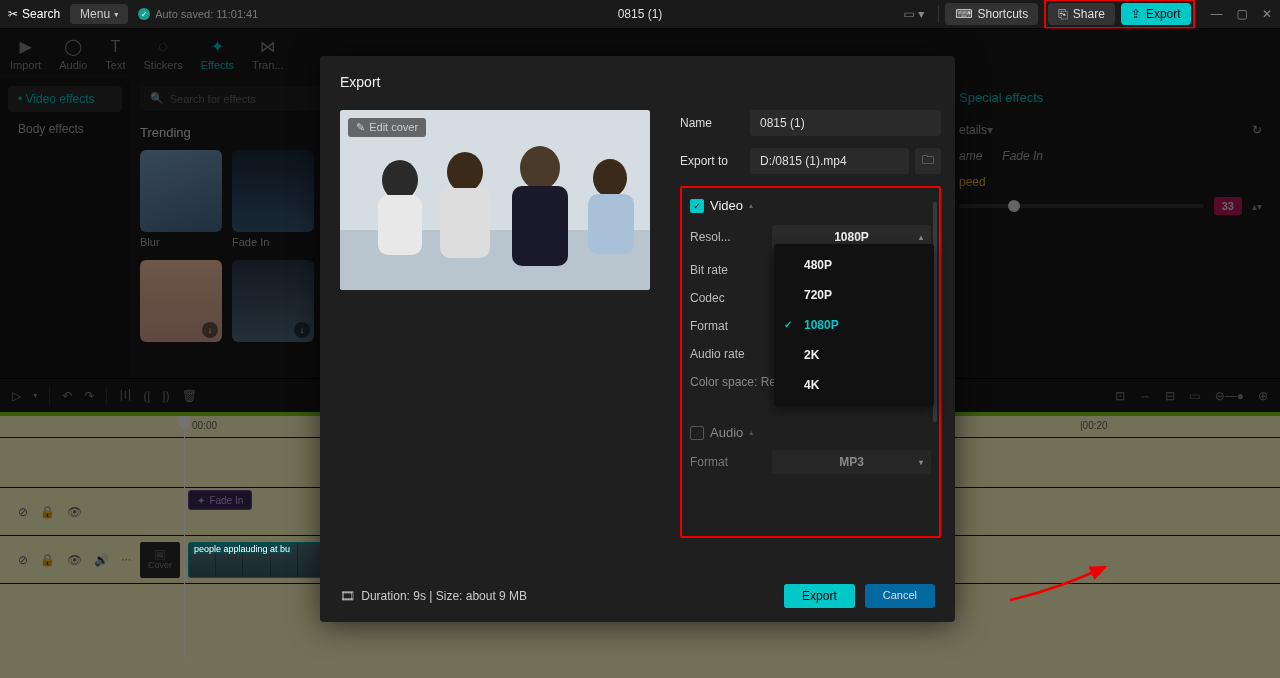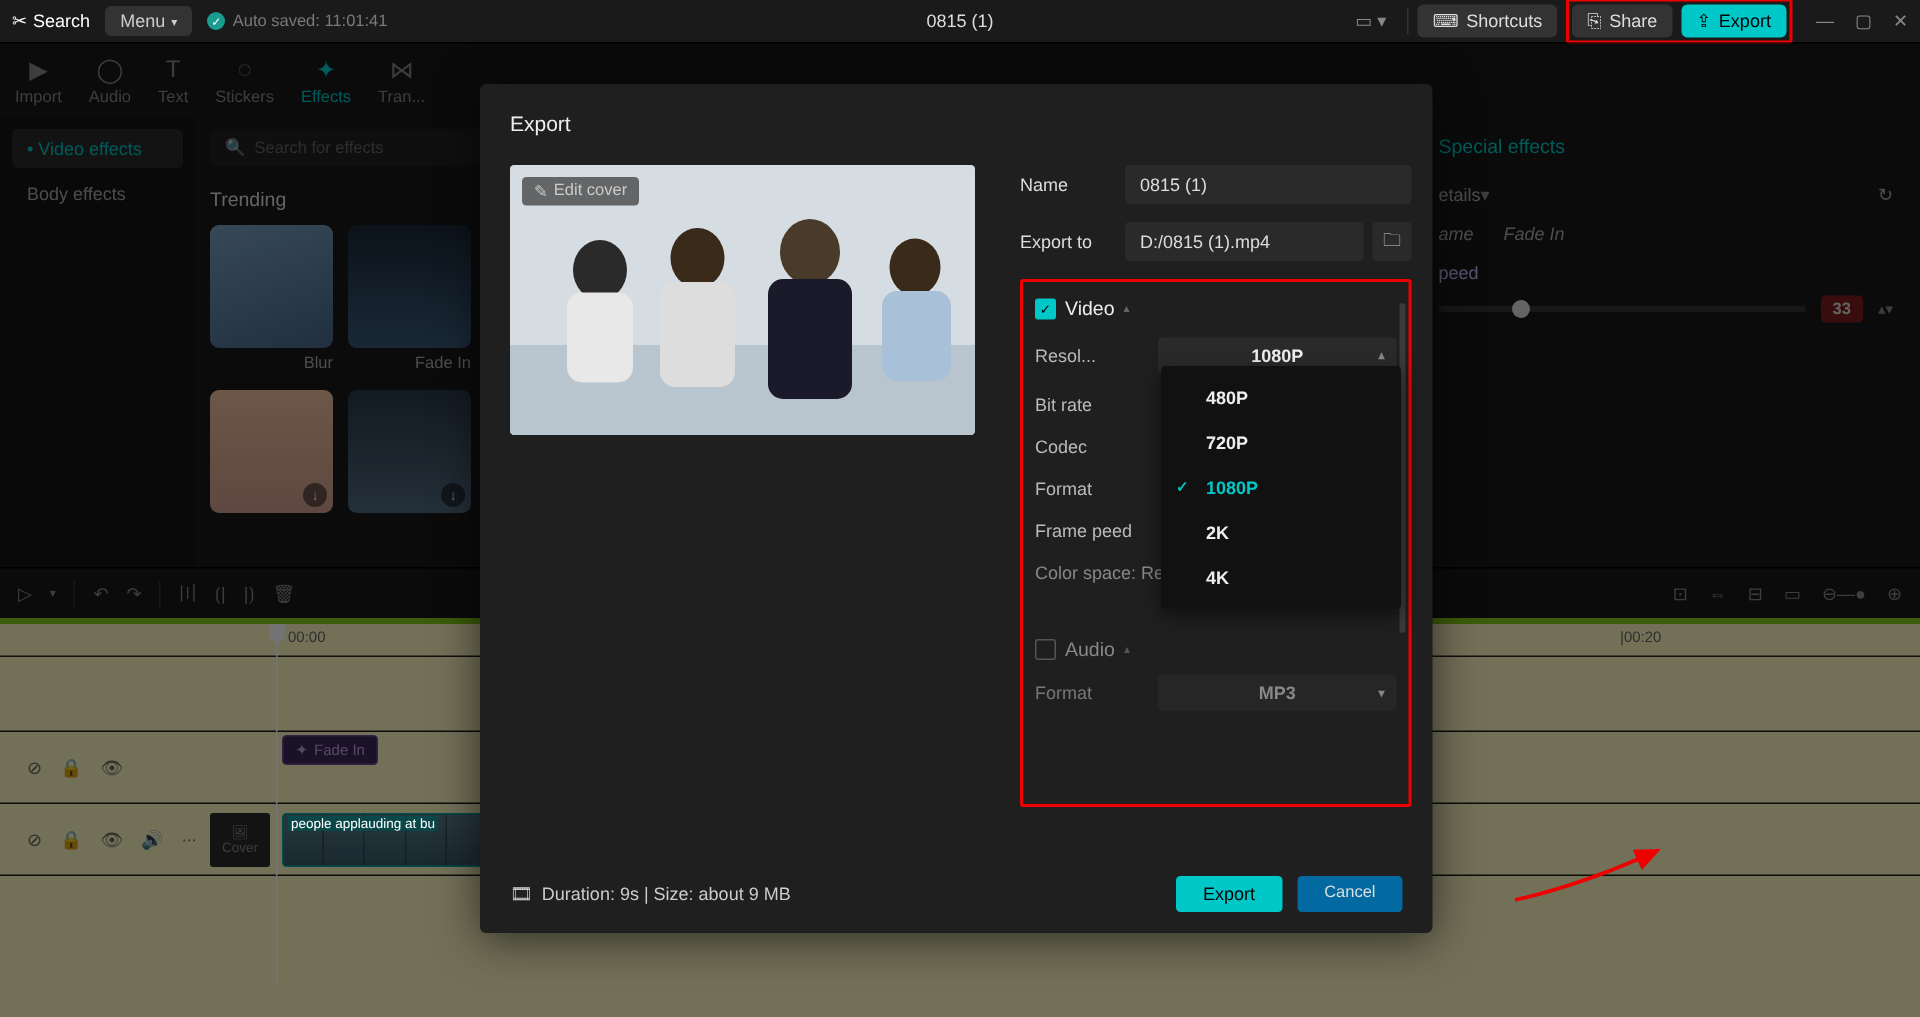--- a/index.html
+++ b/index.html
@@ -27,39 +27,39 @@
 
 
 .main-row { display: flex; height: 300px; }
 .left-col { width: 130px; background: #141414; padding: 8px; }
 .side-tab { padding: 6px 10px; border-radius: 4px; font-size: 12px; color: #aaa; margin-bottom: 4px; }
 .side-tab.active { background: #2a2a2a; color: #00c8c8; }
 .effects-col { flex: 0 0 420px; background: #1a1a1a; padding: 8px 10px; }
 .search-bar { background: #222; border-radius: 4px; padding: 6px 10px; color: #666; font-size: 11px; display: flex; align-items: center; gap: 6px; }
 .section-title { color: #ddd; font-size: 13px; margin-top: 14px; margin-bottom: 10px; }
 .thumb-row { display: flex; gap: 10px; }
-.thumb-cell { width: 82px; text-align: right; }
+.thumb-cell { width: 82px; }
 .thumb { width: 82px; height: 82px; border-radius: 6px; background: linear-gradient(160deg, #7aa0c0, #4a6a8a); position: relative; overflow: hidden; }
 .thumb.t2 { background: linear-gradient(#1a2a3a, #3a5a7a); }
 .thumb.t3 { background: linear-gradient(#f0c0a0, #d0a090); }
 .thumb.t4 { background: linear-gradient(#2a3a4a, #506a80); }
 .thumb-label { font-size: 11px; color: #aaa; margin-top: 4px; }
 .dl-icon { position: absolute; bottom: 4px; right: 4px; width: 16px; height: 16px; background: rgba(0,0,0,.5); border-radius: 50%; display: flex; align-items: center; justify-content: center; font-size: 9px; color: #fff; }
 
 .player-col { flex: 1; background: #1a1a1a; border-left: 1px solid #000; padding: 10px; color: #777; }
 .player-top { display: flex; justify-content: space-between; }
 
 .right-panel { width: 340px; background: #1a1a1a; border-left: 1px solid #000; padding: 12px 18px; }
 .panel-title { color: #00c8c8; font-size: 13px; font-weight: 500; margin-bottom: 18px; }
 .panel-row { display: flex; justify-content: space-between; color: #aaa; font-size: 12px; margin-bottom: 6px; }
 .detail-row { display: flex; gap: 20px; color: #aaa; margin: 12px 0; font-style: italic; }
 .speed-row { display: flex; align-items: center; gap: 10px; }
 .slider-track { flex: 1; height: 4px; background: #333; border-radius: 2px; position: relative; }
 .slider-handle { position: absolute; left: 20%; top: -4px; width: 12px; height: 12px; background: #ddd; border-radius: 50%; }
-.val-box { background: #7f1d1d; padding: 3px 8px; border-radius: 3px; color: #ddd; font-size: 11px; font-weight: bold; }
+.val-box { background: #be185d; padding: 3px 8px; border-radius: 3px; color: #ddd; font-size: 11px; font-weight: bold; }
 
 
 .timeline-tools { height: 34px; background: #1a1a1a; border-top: 1px solid #000; display: flex; align-items: center; padding: 0 12px; gap: 12px; color: #888; }
 .sep { width: 1px; height: 18px; background: #333; }
 .tool-right { margin-left: auto; display: flex; gap: 14px; align-items: center; }
 
 .timeline { background: #fef9c3; height: 266px; border-top: 4px solid #84cc16; position: relative; }
 .time-ruler { height: 22px; border-bottom: 1px solid #222; position: relative; }
 .playhead { position: absolute; left: 184px; top: 2px; width: 1px; height: 240px; background: #fff; }
 .playhead-top { position: absolute; left: 179px; top: 0; width: 11px; height: 14px; background: #fff; clip-path: polygon(0 0, 100% 0, 100% 60%, 50% 100%, 0 60%); }
@@ -226,21 +226,21 @@
     <div class="panel-title">Special effects</div>
     <div class="panel-row">
         <span>etails</span>
         <span style="color:#888">▾</span>
         <span style="margin-left:auto">↻</span>
       </div>
     <div class="detail-row">
         <span>ame</span>
         <span>Fade In</span>
       </div>
-    <div style="color:#c4b5fd;font-size:12px;margin-bottom:8px"><span>peed</span></div>
+    <div style="color:#eab308;font-size:12px;margin-bottom:8px"><span>peed</span></div>
     <div class="speed-row">
       <div class="slider-track">
           <div class="slider-handle"></div>
         </div>
       <div class="val-box">33</div>
       <span style="color:#888;font-size:10px">▴▾</span>
     </div>
   </div>
 </div>
 
@@ -364,21 +364,21 @@
       <div class="opt-row">
           <div class="opt-label">Bit rate</div>
         </div>
       <div class="opt-row">
           <div class="opt-label">Codec</div>
         </div>
       <div class="opt-row">
           <div class="opt-label">Format</div>
         </div>
       <div class="opt-row">
-          <div class="opt-label">Frame peed</div>
+          <div class="opt-label">Audio rate</div>
         </div>
       <div class="color-info">Color space: Rec. 709 SDR</div>
 
       <div class="dropdown">
         <div class="dd-item">480P</div>
         <div class="dd-item">720P</div>
         <div class="dd-item sel"><span class="dd-check">✓</span><span>1080P</span></div>
         <div class="dd-item">2K</div>
         <div class="dd-item">4K</div>
       </div>

